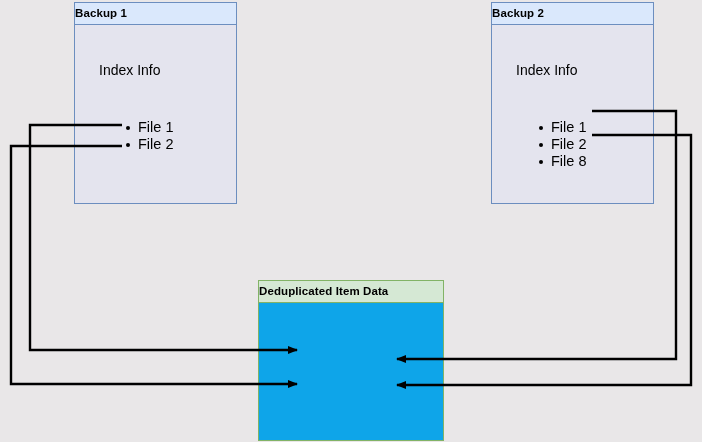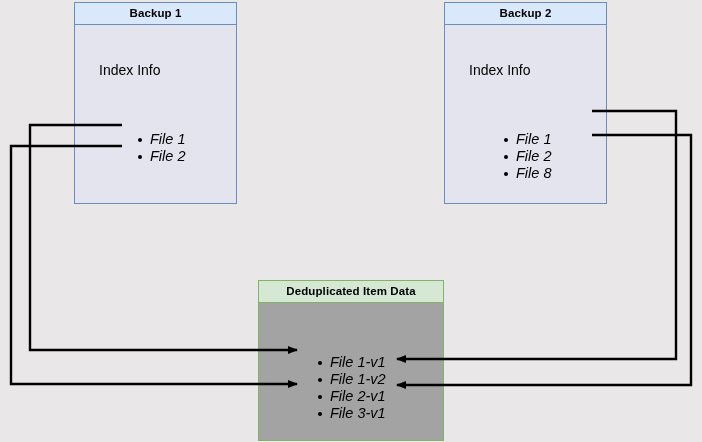--- a/index.html
+++ b/index.html
@@ -28,27 +28,26 @@
     pointer-events: none;
   }
   .node {
     position: absolute;
     box-sizing: border-box;
     border: 1.6px solid #6c8ebf;
     background: #e4e4ee;
   }
   .node.green {
     border-color: #82b366;
-    background: #a3a3a3;
+    background: #0ea5e9;
   }
   .node-header {
     box-sizing: border-box;
     height: 22px;
     line-height: 20px;
-    text-align: center;
     font-size: 11.5px;
     font-weight: bold;
     color: #000000;
     background: #dae8fc;
     border-bottom: 1.6px solid #6c8ebf;
     letter-spacing: 0.1px;
   }
   .node.green .node-header {
     background: #d5e8d4;
     border-bottom-color: #82b366;
@@ -59,24 +58,23 @@
     height: calc(100% - 22px);
   }
   .section-label {
     position: absolute;
     font-size: 14px;
     color: #000;
     white-space: nowrap;
   }
   .bullet-list {
     position: absolute;
-    margin: 12px;
+    margin: 0;
     padding: 0;
     list-style: none;
-    font-style: italic;
   }
   .bullet-item {
     position: relative;
     font-size: 14.5px;
     line-height: 17px;
     color: #000;
     white-space: nowrap;
     padding-left: 13px;
   }
   .bullet-item::before {
@@ -102,42 +100,34 @@
     <div class="node-header">Backup 1</div>
     <div class="node-body">
       <div class="section-label" style="left:24px; top:37px;">Index Info</div>
       <ul class="bullet-list" style="left:50px; top:94px;">
         <li class="bullet-item">File 1</li>
         <li class="bullet-item">File 2</li>
       </ul>
     </div>
   </div>
 
-  <div class="node" style="left:444px; top:2px; width:163px; height:202px;">
+  <div class="node" style="left:491px; top:2px; width:163px; height:202px;">
     <div class="node-header">Backup 2</div>
     <div class="node-body">
       <div class="section-label" style="left:24px; top:37px;">Index Info</div>
       <ul class="bullet-list" style="left:46px; top:94px;">
         <li class="bullet-item">File 1</li>
         <li class="bullet-item">File 2</li>
         <li class="bullet-item">File 8</li>
       </ul>
     </div>
   </div>
 
   <div class="node green" style="left:258px; top:280px; width:186px; height:161px;">
     <div class="node-header">Deduplicated Item Data</div>
-    <div class="node-body">
-      <ul class="bullet-list dedup-list" style="left:46px; top:39px;">
-        <li class="bullet-item">File 1-v1</li>
-        <li class="bullet-item">File 1-v2</li>
-        <li class="bullet-item">File 2-v1</li>
-        <li class="bullet-item">File 3-v1</li>
-      </ul>
-    </div>
   </div>
 
   <svg class="connectors" viewBox="0 0 702 442">
     <defs>
       <marker id="arrowRight" markerWidth="10" markerHeight="8" refX="9" refY="4" orient="auto" markerUnits="userSpaceOnUse">
         <path d="M0,0 L10,4 L0,8 z" fill="#000000"></path>
       </marker>
     </defs>
 
     <path d="M122,125 L30,125 L30,350 L297,350" fill="none" stroke="#000000" stroke-width="2.4" marker-end="url(#arrowRight)"></path>

